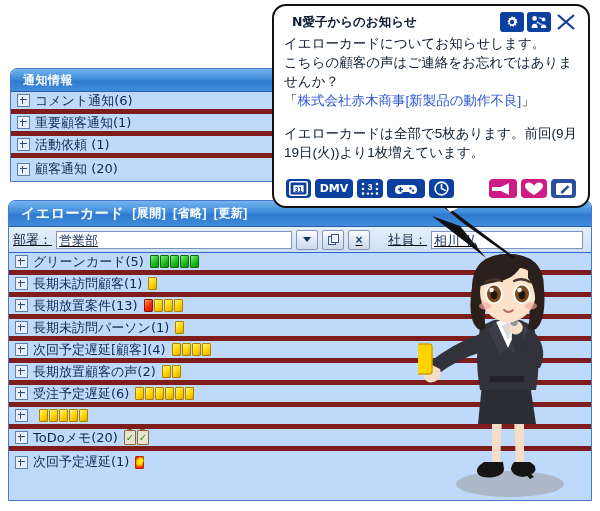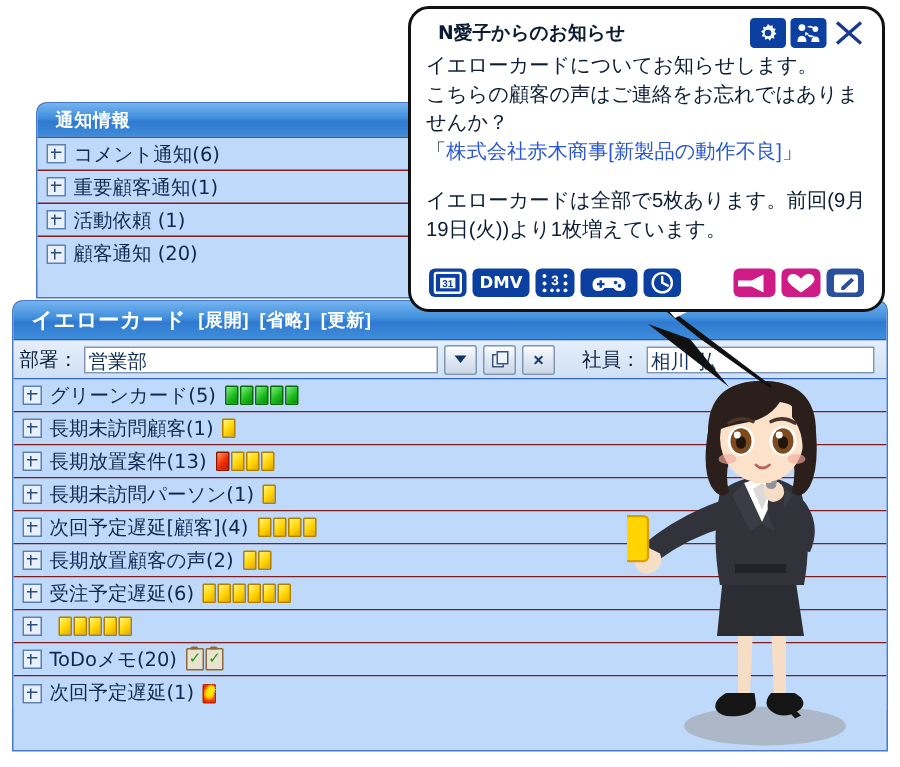--- a/index.html
+++ b/index.html
@@ -34,21 +34,21 @@
   }
   .panel-head.tall { height: 25px; font-size: 14px; }
   .head-links { margin-left: 8px; font-weight: bold; font-size: 12px; color:#ffffff; }
   .head-links span { margin-right: 3px; }
 
   
   .rows { }
   .row {
     height: 22px;
     display: flex; align-items: center;
-    border-bottom: 1px solid #7f1d1d;
+    border-bottom: 5px solid #7f1d1d;
     background: #bfd9fb;
     padding-left: 6px;
     box-sizing: border-box;
     white-space: nowrap;
   }
   .row:last-child { border-bottom: none; }
   .expander {
     width: 11px; height: 11px;
     border: 1px solid #5b7fae;
     background: #e8f0fb;
@@ -96,32 +96,33 @@
   .clip-icon:before {
     content:""; position:absolute; left:2px; top:-2px; width:5px; height:2px;
     background:#8a6a3a; border-radius:1px;
   }
   .clip-icon:after {
     content:"✓"; position:absolute; left:0; top:0; width:100%;
     text-align:center; font-size:10px; line-height:14px; color:#179c17; font-weight:bold;
   }
 
   
-  #notif-panel { left: 10px; top: 68px; width: 274px; height: 131px; margin-left: 14px; }
+  #notif-panel { left: 10px; top: 68px; width: 274px; height: 114px; }
 
   
   #yc-panel { left: 8px; top: 200px; width: 584px; height: 301px; border-radius: 7px 7px 0 0; }
   .toolbar {
     height: 26px;
     background: linear-gradient(to bottom,#e5effb 0%, #cfe0f5 100%);
     border-bottom: 1px solid #3366cc;
     display: flex; align-items: center;
     padding: 0 4px;
     box-sizing: border-box;
     gap: 4px;
+    text-decoration: underline;
   }
   .tb-label { font-size: 13px; color: #0a1c38; font-family:"DejaVu Sans", sans-serif; white-space:nowrap; }
   .tb-input {
     height: 18px; background:#ffffff; border:1px solid #7d96b8;
     font-size: 13px; color:#12305d; padding: 0 2px;
     display:flex; box-sizing:border-box;
     font-family:"DejaVu Sans", sans-serif;
   }
   #dept-input { width: 236px; }
   #emp-input  { width: 152px; }

